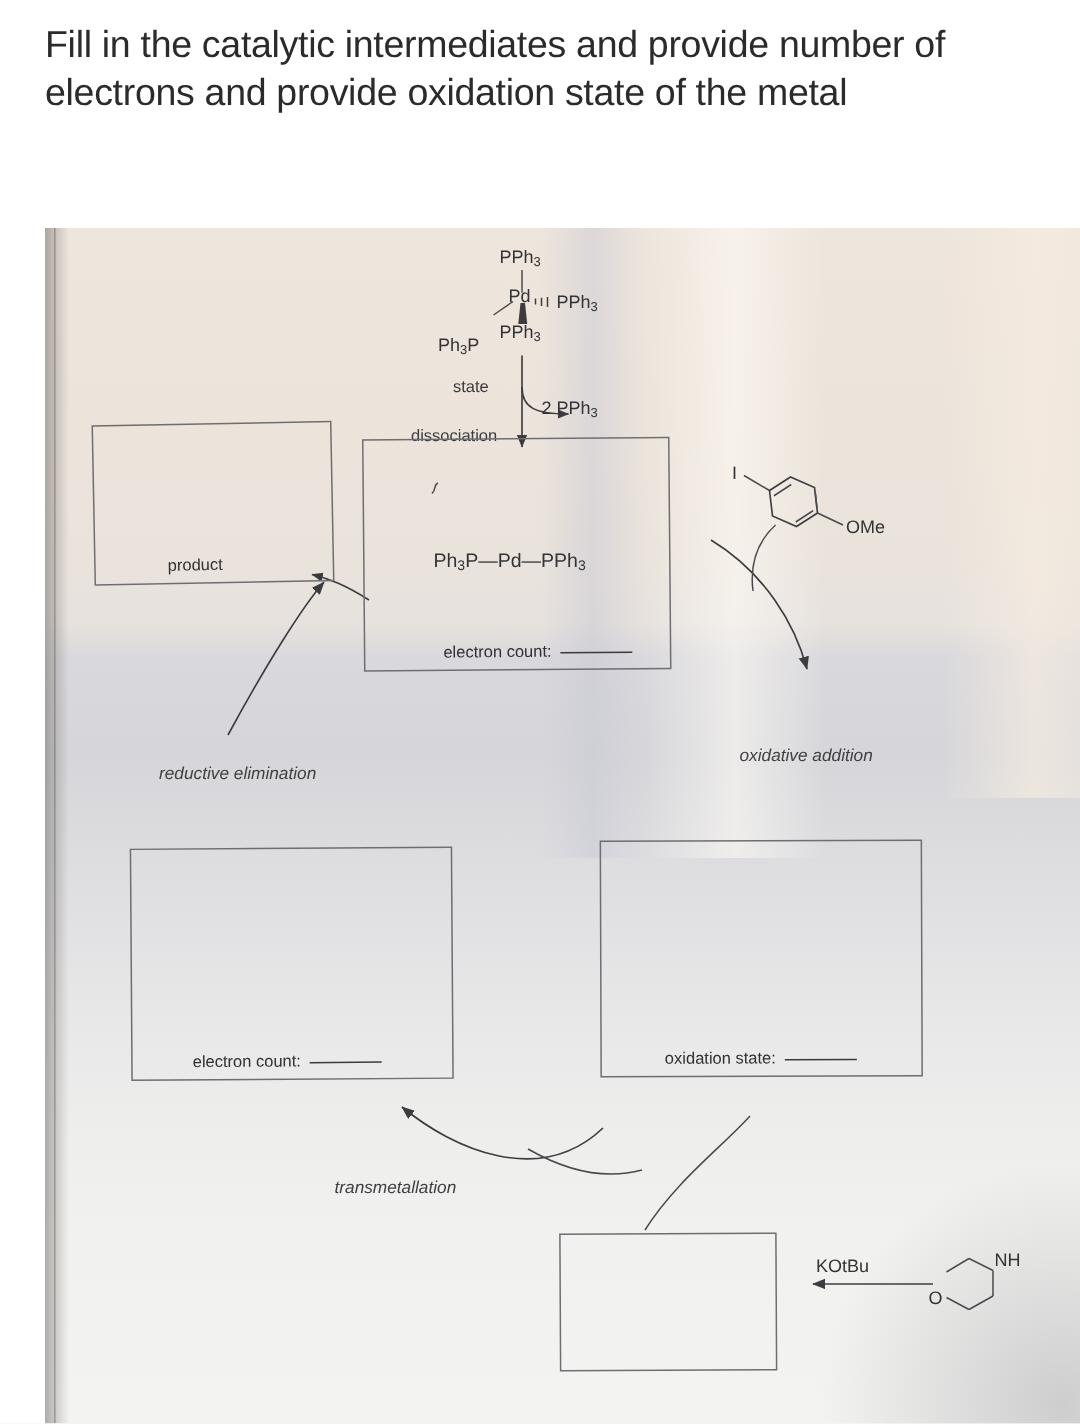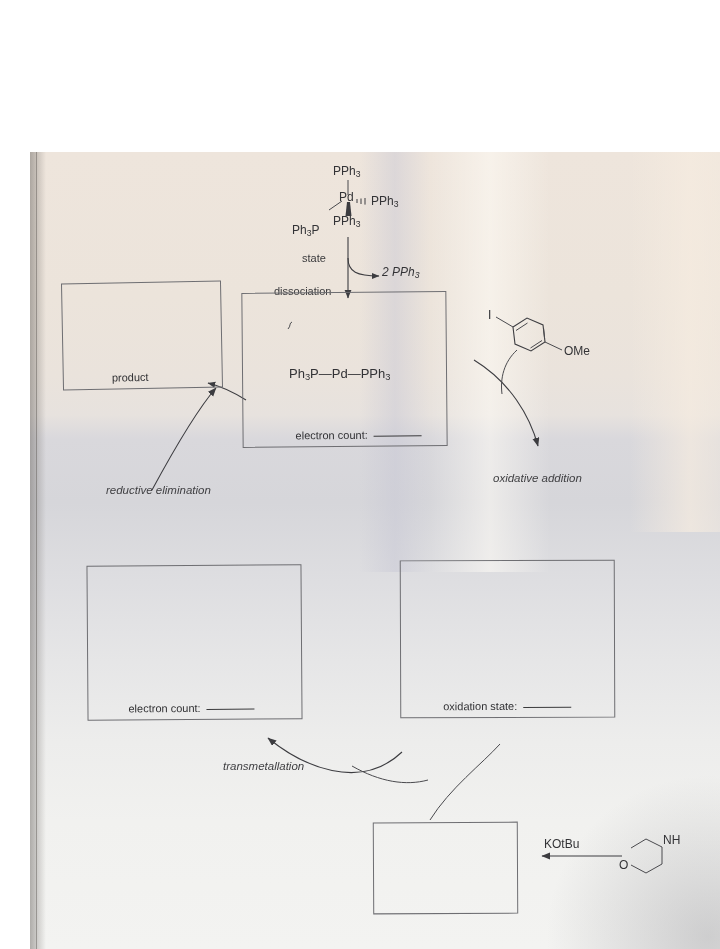--- a/index.html
+++ b/index.html
@@ -79,21 +79,21 @@
   }
 
   
   .dx {
     position: absolute;
     color: #3a3a3c;
     font-size: 11px;
     white-space: nowrap;
     font-family: "Liberation Sans", sans-serif;
   }
-  .dx.italic { font-style: italic; color: #3f3f42; }
+  .dx.italic { font-style: italic; color: #3f3f42; margin-top: 26px; }
   .dx.chem { font-size: 12px; color: #333336; }
   .sub { font-size: 0.72em; vertical-align: -0.25em; }
 
   
   .abox {
     position: absolute;
     border: 1px solid #6e6e72;
     background: transparent;
   }
   .abox .boxlabel {
@@ -119,20 +119,21 @@
     pointer-events: none;
   }
   .stroke { stroke: #3c3c40; fill: none; stroke-width: 1.1; }
   .stroke-thin { stroke: #4a4a4e; fill: none; stroke-width: 1; }
 </style>
 </head>
 <body>
 
 <div id="page">
 
+  <div id="prompt">Fill in the catalytic intermediates and provide number of electrons and provide oxidation state of the metal</div>
 
   <div id="photo">
     <div class="paper-base"></div>
     <div class="glare-a"></div>
     <div class="glare-b"></div>
     <div class="glare-c"></div>
     <div class="shadow-corner"></div>
     <div class="shadow-left"></div>
     <div class="edge-line"></div>
 
@@ -206,21 +207,21 @@
     </svg>
 
     <div class="dx chem" style="left:303px; top:12px;">PPh<span class="sub">3</span></div>
     <div class="dx chem" style="left:262px; top:51px;margin-top:20px;">Ph<span class="sub">3</span>P</div>
     <div class="dx chem" style="left:309px; top:38px;">Pd</div>
     <div class="dx chem" style="left:341px; top:42px;">PPh<span class="sub">3</span></div>
     <div class="dx chem" style="left:303px; top:62px;">PPh<span class="sub">3</span></div>
 
     <div class="dx" style="left:272px; top:100px;">state</div>
     <div class="dx" style="left:244px; top:113px;margin-top:20px;">dissociation</div>
-    <div class="dx chem" style="left:352px; top:113px;font-style:italic;">2 PPh<span class="sub">3</span></div>
+    <div class="dx chem" style="left:331px; top:113px;">2 PPh<span class="sub">3</span></div>
 
     <div class="dx chem" style="left:259px; top:214px; font-size:13px;">Ph<span class="sub">3</span>P—Pd—PPh<span class="sub">3</span></div>
 
     <div class="dx chem" style="left:458px; top:156px; font-size:12px;">I</div>
     <div class="dx chem" style="left:534px; top:192px; font-size:12px;">OMe</div>
 
     <div class="dx chem" style="left:633px; top:681px; font-size:12px;">NH</div>
     <div class="dx chem" style="left:589px; top:706px; font-size:12px;">O</div>
     <div class="dx chem" style="left:514px; top:685px; font-size:12px;">KOtBu</div>
 

